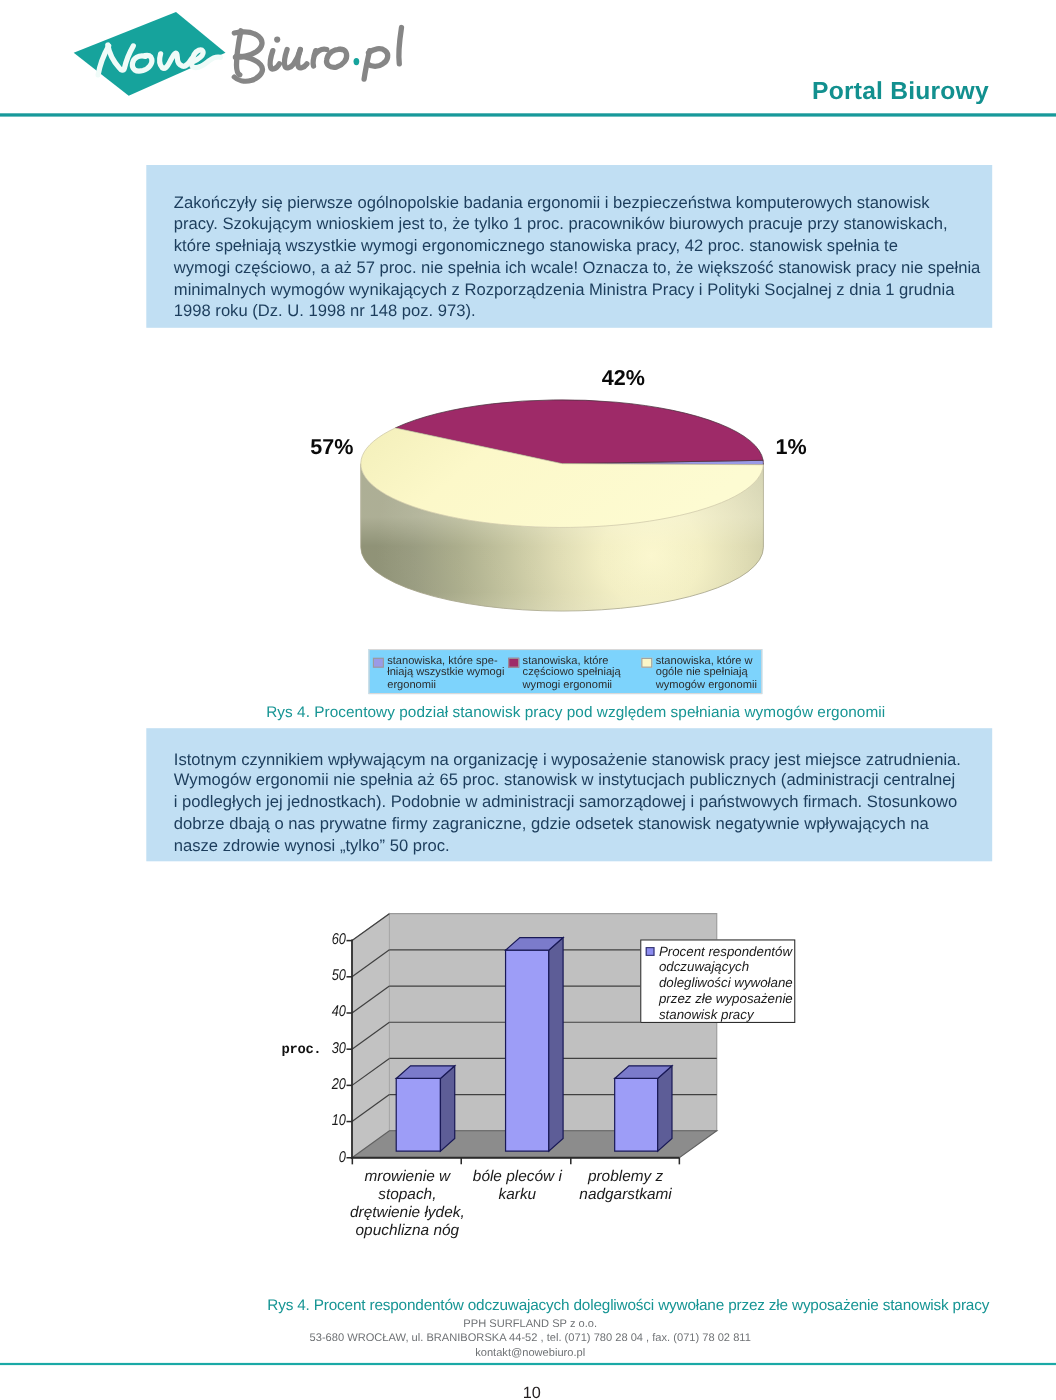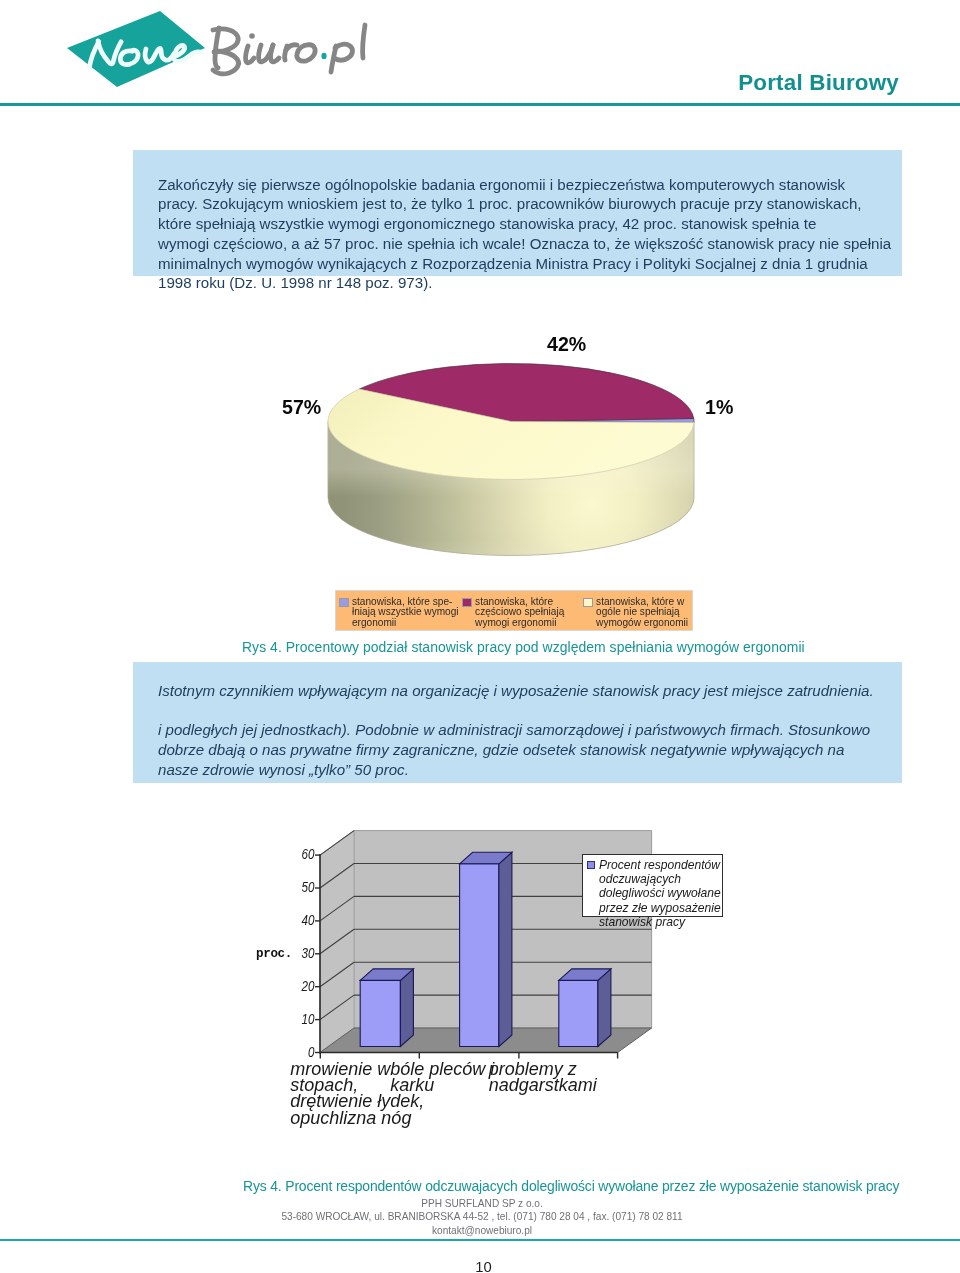--- a/index.html
+++ b/index.html
@@ -16,67 +16,67 @@
 
   
   #logo { position:absolute; left:0px; top:0px; width:400px; height:110px; }
   #brand { position:absolute; left:0; top:71px; width:899px; text-align:right;
            font-size:22.4px; font-weight:bold; color:#12908f; letter-spacing:0.2px;
            line-height:24px;padding-left:23px; }
   #rule-top { position:absolute; left:0; top:103px; width:960px; height:3px; background:#17999a; }
 
   
   .callout { position:absolute; background:#c1dff3; color:#1c3d5c; }
-  #callout1 { left:133px; top:150px; width:769px; height:126px; }
-  #callout2 { left:133px; top:662px; width:769px; height:121px;font-style:italic; }
+  #callout1 { left:133px; top:150px; width:769px; height:148px; }
+  #callout2 { left:133px; top:662px; width:769px; height:121px; }
   .callout p { margin:0; font-size:15.1px; line-height:19.8px; white-space:nowrap; }
   #callout1 p { padding:24.5px 28px 0 25px; }
   #callout2 p { padding:18.5px 25px 0 25px; }
 
   
   .caption { position:absolute; font-size:13.95px; color:#179594; white-space:nowrap; }
   #cap3 { left:242px; top:638.5px; letter-spacing:0.05px; }
   #cap4 { left:243px; top:1129.5px; letter-spacing:-0.16px;margin-top:48px; }
 
   
   #footer { position:absolute; left:0; top:1196.5px; width:964px; text-align:center;
             font-size:10.1px; line-height:13.6px; color:#6e7174; }
   #rule-bottom { position:absolute; left:0; top:1239px; width:960px; height:2px; background:#1aa9a6; }
   #pageno { position:absolute; left:3.5px; top:1258.5px; width:960px; text-align:center;
             font-size:14.8px; color:#231f20; }
 
 
   
   #pie-chart { position:absolute; left:0; top:0; }
   #pie-legend { position:absolute; left:334.5px; top:590px; width:358px; height:41px;
-                border:1px solid #d8d8d8; background:#fdba74; }
+                border:1px solid #d8d8d8; background:#7dd3fc; }
   .lg-item { position:absolute; top:0; display:flex; align-items:flex-start; padding:5.5px 0 0 0; }
   #lg1 { left:3.5px; }  #lg2 { left:126.6px; }  #lg3 { left:247.6px; }
   .lg-sw { width:9.5px; height:9.5px; display:inline-block; margin-top:1px;
            border:0.6px solid #9b9b9b; flex:none; }
   .lg-tx { font-size:10.1px; line-height:10.95px; color:#2b2b2b; margin-left:3.5px;
            white-space:nowrap; }
   .pie-pct { position:absolute; font-size:19.6px; font-weight:bold; color:#0a0a0a; }
   #pct42 { left:547px; top:332.8px; }
   #pct57 { left:282px; top:395.8px; }
   #pct1  { left:705px; top:395.8px; }
 
 
   
   #bar-chart { position:absolute; left:0; top:0; }
   #bar-ylabel { position:absolute; left:256px; top:947px; font-family:"Liberation Mono",monospace;
                 font-size:12.6px; font-weight:bold; color:#111; letter-spacing:-0.35px; }
   #bar-yticks { position:absolute; left:0; top:0; }
   .ytk { position:absolute; left:0; width:314.5px; text-align:right;
          font-family:"Liberation Sans",sans-serif; font-style:italic; font-size:14.2px;
          color:#1a1a1a; transform:scaleX(0.82); transform-origin:right center; }
-  .xcat { position:absolute; top:1061px; width:160px; 
-          font-family:"Liberation Sans",sans-serif; font-style:italic; font-size:18px;
+  .xcat { position:absolute; top:1061px; width:160px; text-align:center;
+          font-family:"Liberation Sans",sans-serif; font-style:italic; font-size:14px;
           line-height:16.2px; color:#1a1a1a; white-space:nowrap; }
-  #bar-legend { position:absolute; left:582px; top:854px; width:141px; height:63px;
+  #bar-legend { position:absolute; left:582px; top:854px; width:141px; height:76px;
                 border:1px solid #2e2e2e; background:#fff; padding:2.5px 0 0 4px;
                 display:flex; align-items:flex-start; }
   .blg-sw { width:7.5px; height:7.5px; background:#8c8cf0; border:1px solid #33336a;
             flex:none; margin-top:3.5px; }
   .blg-tx { font-family:"Liberation Sans",sans-serif; font-style:italic; font-size:12.1px;
             line-height:14.4px; color:#1a1a1a; margin-left:4.5px; white-space:nowrap; }
 
   
 
 </style>
@@ -190,21 +190,21 @@
     <span class="pie-pct" id="pct42">42%</span>
     <span class="pie-pct" id="pct57">57%</span>
     <span class="pie-pct" id="pct1">1%</span>
   </div>
 
   <div class="caption" id="cap3">Rys 4. Procentowy podział stanowisk pracy pod względem spełniania wymogów ergonomii</div>
 
   <div class="callout" id="callout2">
     <p>
       <span>Istotnym czynnikiem wpływającym na organizację i wyposażenie stanowisk pracy jest miejsce zatrudnienia.</span><br>
-      <br>
+      <span>Wymogów ergonomii nie spełnia aż 65 proc. stanowisk w instytucjach publicznych (administracji centralnej</span><br>
       <span>i podległych jej jednostkach). Podobnie w administracji samorządowej i państwowych firmach. Stosunkowo</span><br>
       <span>dobrze dbają o nas prywatne firmy zagraniczne, gdzie odsetek stanowisk negatywnie wpływających na</span><br>
       <span>nasze zdrowie wynosi „tylko” 50  proc.</span>
     </p>
   </div>
 
   <svg id="bar-chart" width="960" height="1273" viewBox="0 0 960 1273" xmlns="http://www.w3.org/2000/svg">
       <path d="M 354 830.6 L 651.6 830.6 L 651.6 1028 L 354 1028 Z" fill="#c0c0c0" stroke="#9a9a9a" stroke-width="1"></path>
       <path d="M 320 855.1 L 354 830.6 L 354 1028 L 320 1052.5 Z" fill="#c2c2c2" stroke="#a8a8a8" stroke-width="1"></path>
       <path d="M 320 1052.5 L 354 1028 L 651.6 1028 L 617.6 1052.5 Z" fill="#8c8c8c" stroke="#606060" stroke-width="1"></path>

